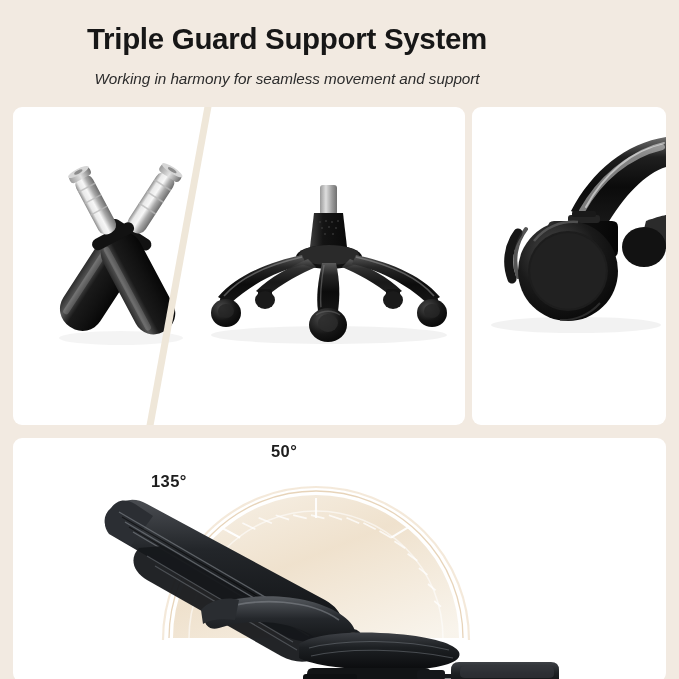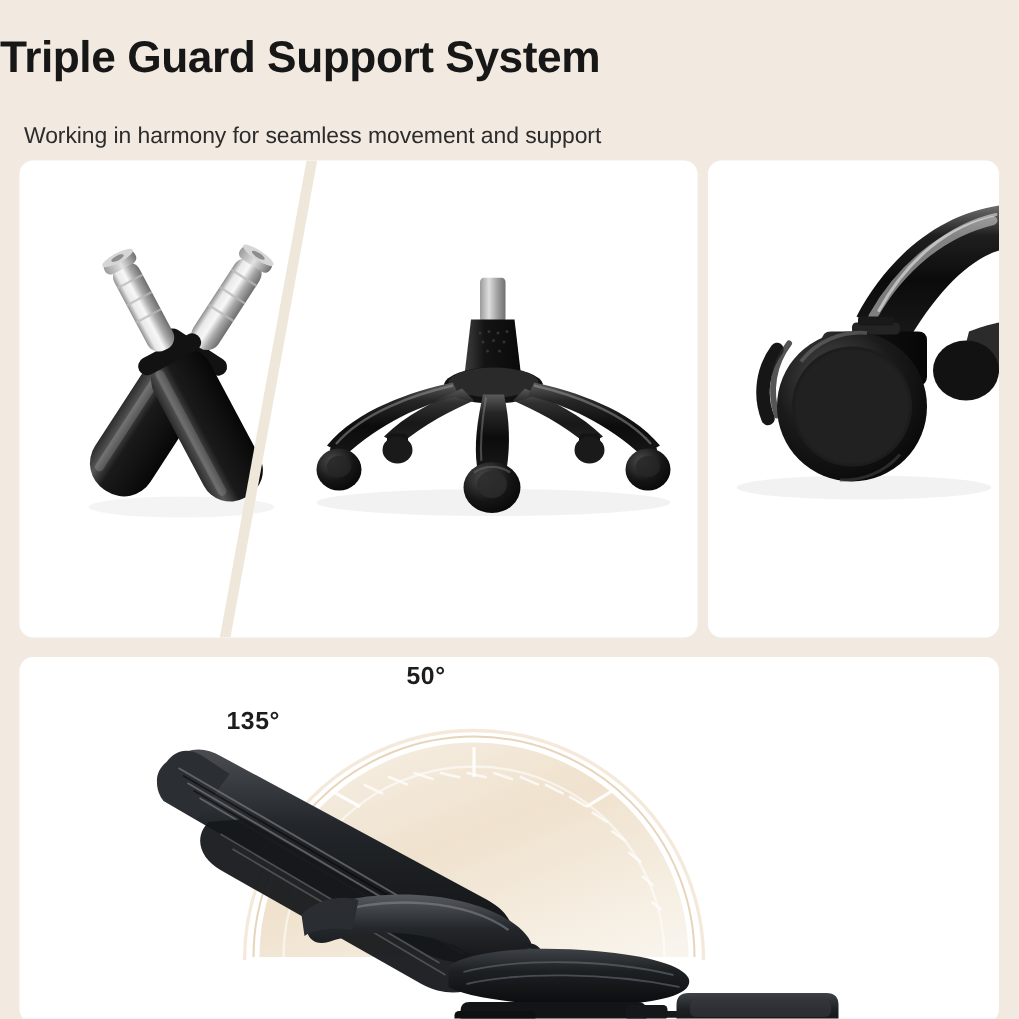--- a/index.html
+++ b/index.html
@@ -22,39 +22,41 @@
     background: #f2eae1;
     box-sizing: border-box;
   }
 
   
   .header {
     position: absolute;
     left: 0;
     top: 0;
     width: 574px;
+    text-align: center;
   }
   .title {
     margin: 0;
     padding-top: 22px;
     font-size: 29.5px;
     font-weight: 700;
     letter-spacing: -0.3px;
     color: #171717;
     line-height: 1.15;
     font-family: "Liberation Sans", sans-serif;
   }
   .subtitle {
-    margin: 16px;
+    margin: 4px;
     padding-top: 10px;
     font-size: 15.3px;
     font-weight: 400;
     color: #2c2c2c;
     letter-spacing: -0.05px;
     line-height: 1.2;
+    font-style: italic;
   }
 
   
   .card {
     position: absolute;
     background: #ffffff;
     border-radius: 9px;
     overflow: hidden;
   }
   .card-pair {

